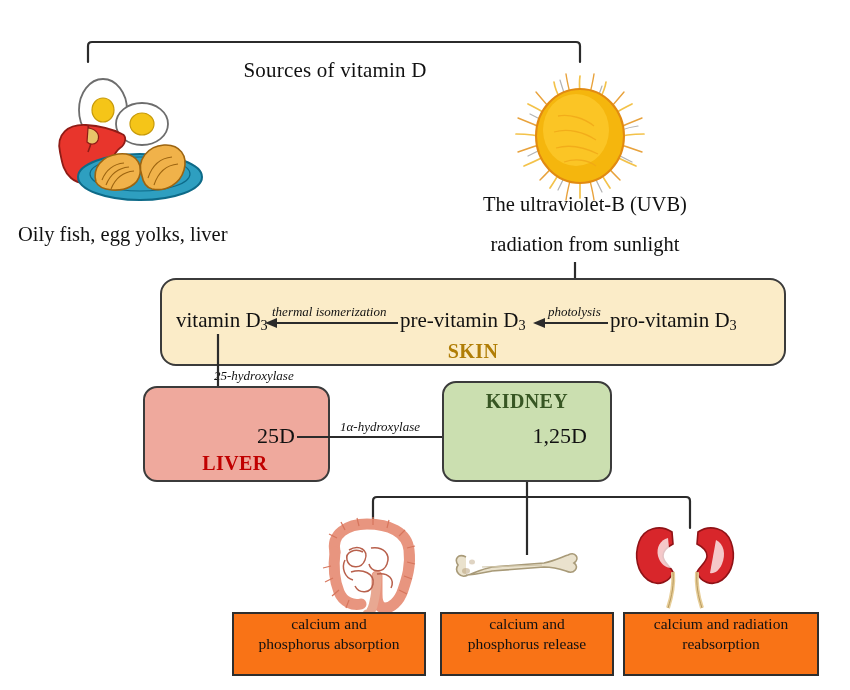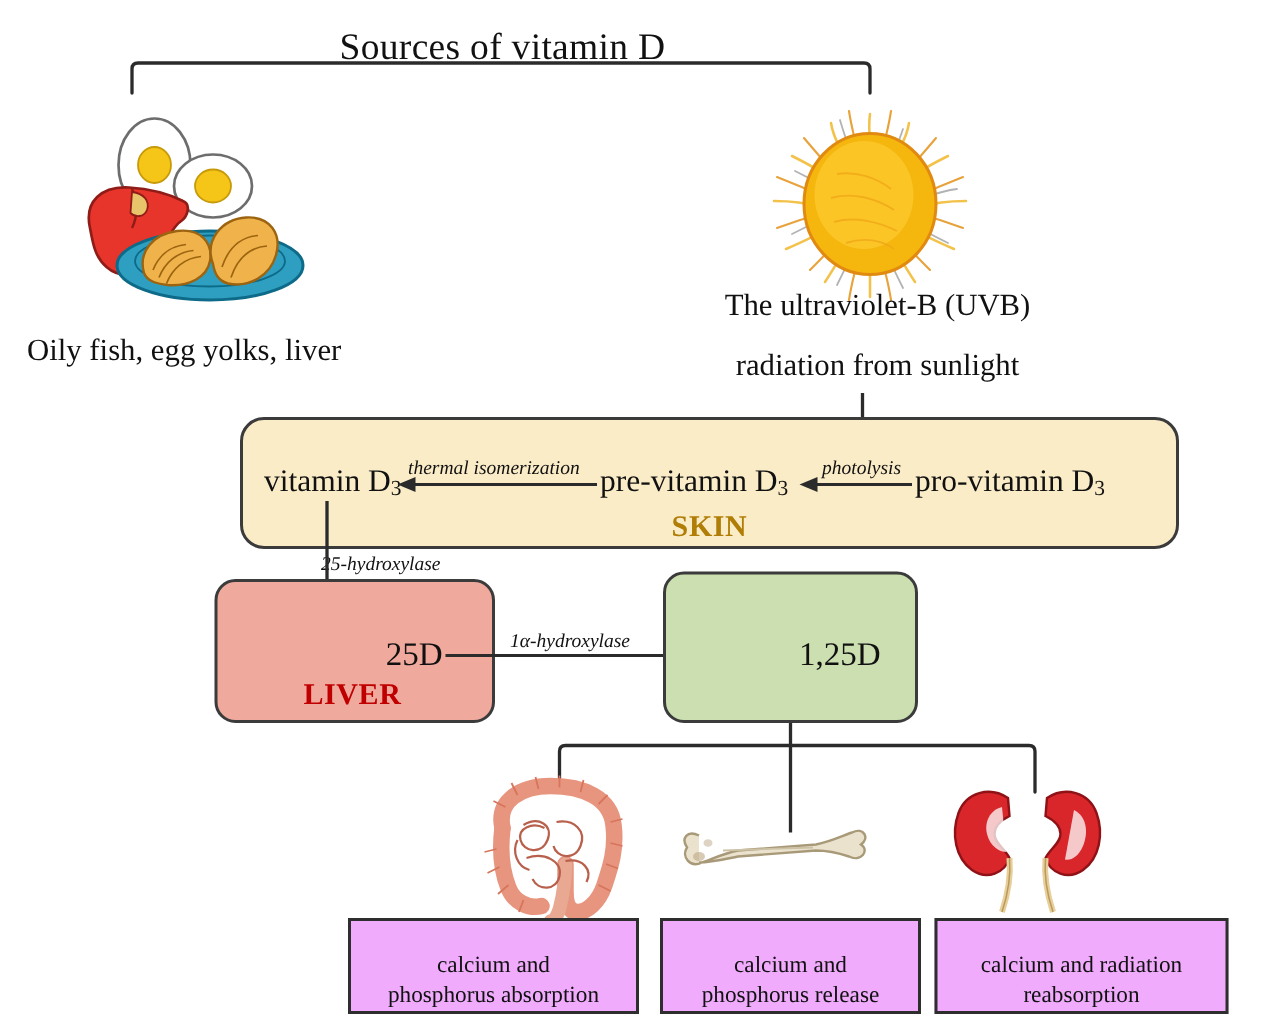--- a/index.html
+++ b/index.html
@@ -14,23 +14,24 @@
     background: #ffffff;
     overflow: hidden;
     font-family: "Liberation Serif", "DejaVu Serif", serif;
     color: #111111;
   }
   .abs { position: absolute; }
   .ctr { text-align: center; }
 
   
   .title {
-    font-size: 25px;
+    font-size: 21px;
     letter-spacing: 0.2px;
     white-space: nowrap;
+    margin-top: 40px;
   }
   .caption {
     font-size: 20.5px;
     line-height: 25px;
     white-space: nowrap;
   }
   .chem {
     font-size: 21px;
     white-space: nowrap;
   }
@@ -82,24 +83,24 @@
     width: 170px; height: 101px;
     background: #cbdfb0;
     border: 2px solid #3b3b3b;
     border-radius: 14px;
     box-sizing: border-box;
   }
   .effect-box {
     top: 612px;
     height: 64px;
     border: 2px solid #2e2e2e;
-    background: #f0abfc;
+    background: #f97316;
     box-sizing: border-box;
     display: flex;
-    align-items: flex-end;
+    align-items: flex-start;
     justify-content: center;
   }
 
   svg.lineart { position: absolute; overflow: visible; }
 </style>
 </head>
 <body>
 
 <div id="canvas">
 
@@ -237,20 +238,21 @@
   <div class="abs metabolite ctr" style="left:175px; top:423px; width:120px;">25D</div>
   <div class="abs organ-title ctr" style="left: 175px; top: 452px; width: 120px; color: rgb(192, 0, 0);">LIVER</div>
 
   <div class="abs enzyme" style="left:340px; top:419px;">1α-hydroxylase</div>
   <svg class="lineart" style="left:0px; top:0px; width:850px; height:690px;">
     <line x1="297" y1="437" x2="472" y2="437" stroke="#2b2b2b" stroke-width="2"></line>
     <path d="M 481 437 L 468 431 L 468 443 Z" fill="#2b2b2b"></path>
   </svg>
 
   <div class="abs kidney-box"></div>
+  <div class="abs organ-title ctr" style="left: 467px; top: 390px; width: 120px; color: rgb(55, 86, 35);">KIDNEY</div>
   <div class="abs metabolite ctr" style="left:467px; top:423px; width:120px;">1,25D</div>
 
   <svg class="lineart" style="left:0px; top:0px; width:850px; height:690px;">
     <line x1="527" y1="482" x2="527" y2="555" stroke="#2b2b2b" stroke-width="2.2"></line>
     <path d="M 373 528 L 373 501 Q 373 497 377 497 L 686 497 Q 690 497 690 501 L 690 528" fill="none" stroke="#2b2b2b" stroke-width="2.2" stroke-linecap="round"></path>
   </svg>
 
   <svg class="lineart" style="left:315px; top:516px; width:110px; height:100px;" viewBox="0 0 110 100">
     <path d="M 20 36 C 16 18 32 8 52 8 C 74 8 92 16 94 34
              C 96 50 92 62 88 74 C 84 86 76 92 70 92

